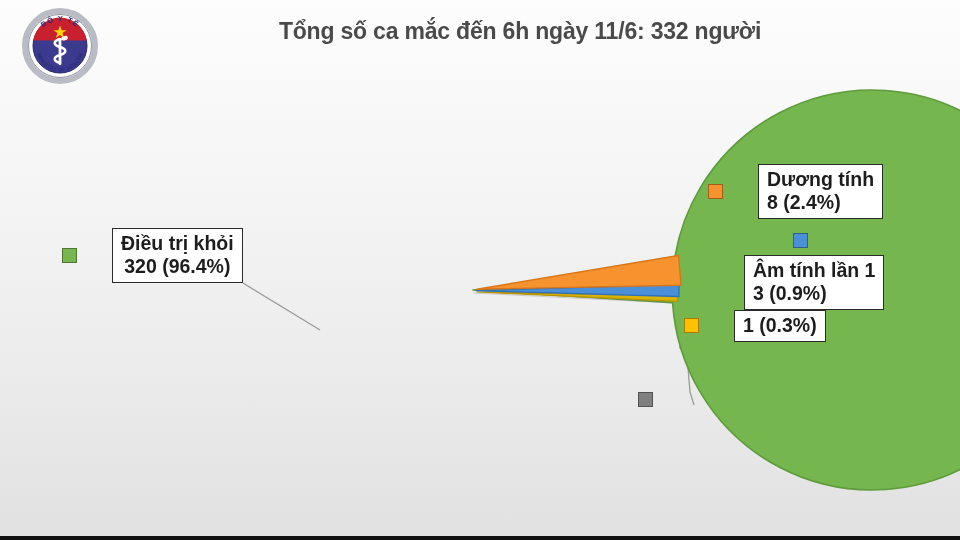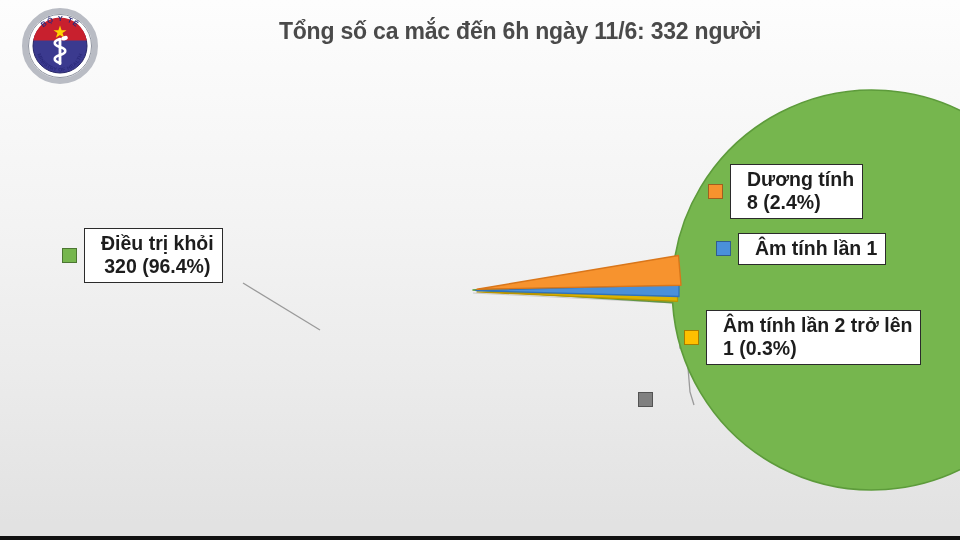--- a/index.html
+++ b/index.html
@@ -75,38 +75,39 @@
   .swatch {
     width: 15px;
     height: 15px;
     flex: 0 0 auto;
     border: 1px solid rgba(0,0,0,0.35);
     box-sizing: border-box;
   }
   .label-box {
     border: 1.5px solid #2b2b2b;
     background: #ffffff;
-    padding: 3px 8px 4px 16px;
+    padding: 3px 8px 4px 8px;
     box-sizing: border-box;
     line-height: 1.17;
     color: #1d1d1d;
     font-weight: bold;
     font-size: 19.5px;
     white-space: nowrap;
+    margin-left: 28px;
   }
   .label-box .l1 { display: block; text-align: center; }
   .label-box .l2 { display: block; text-align: left; }
 
   
   #callout-recovered { left: 62px;  top: 228px; }
   #callout-recovered .label-box .l1 { text-align: left; }
   #callout-recovered .label-box .l2 { text-align: center; }
 
   #callout-positive  { left: 708px; top: 164px; }
-  #callout-negative1 { left: 716px; top: 233px; }
+  #callout-negative1 { left: 716px; top: 233px; flex-direction: column; }
   #callout-negative2 { left: 684px; top: 310px; }
   #callout-death     { left: 638px; top: 392px; }
 </style>
 </head>
 <body>
 
 <div id="slide">
 
   <div id="logo">
     <svg width="92" height="80" viewBox="0 0 92 80" xmlns="http://www.w3.org/2000/svg">
@@ -178,27 +179,27 @@
     <div class="label-box">
       <span class="l1">Dương tính</span>
       <span class="l2">8 (2.4%)</span>
     </div>
   </div>
 
   <div class="callout" id="callout-negative1">
     <span class="swatch" style="background:#4a90d9"></span>
     <div class="label-box">
       <span class="l1">Âm tính lần 1</span>
+      <span class="l2">3 (0.9%)</span>
     </div>
   </div>
 
   <div class="callout" id="callout-negative2">
     <span class="swatch" style="background:#ffc000"></span>
     <div class="label-box">
-      <span class="l1">Âm tính lần 2 trở lên</span>
       <span class="l2">1 (0.3%)</span>
     </div>
   </div>
 
   <div class="callout" id="callout-death">
     <span class="swatch" style="background:#808080"></span>
   </div>
 
   <div id="bottom-edge"></div>
 

